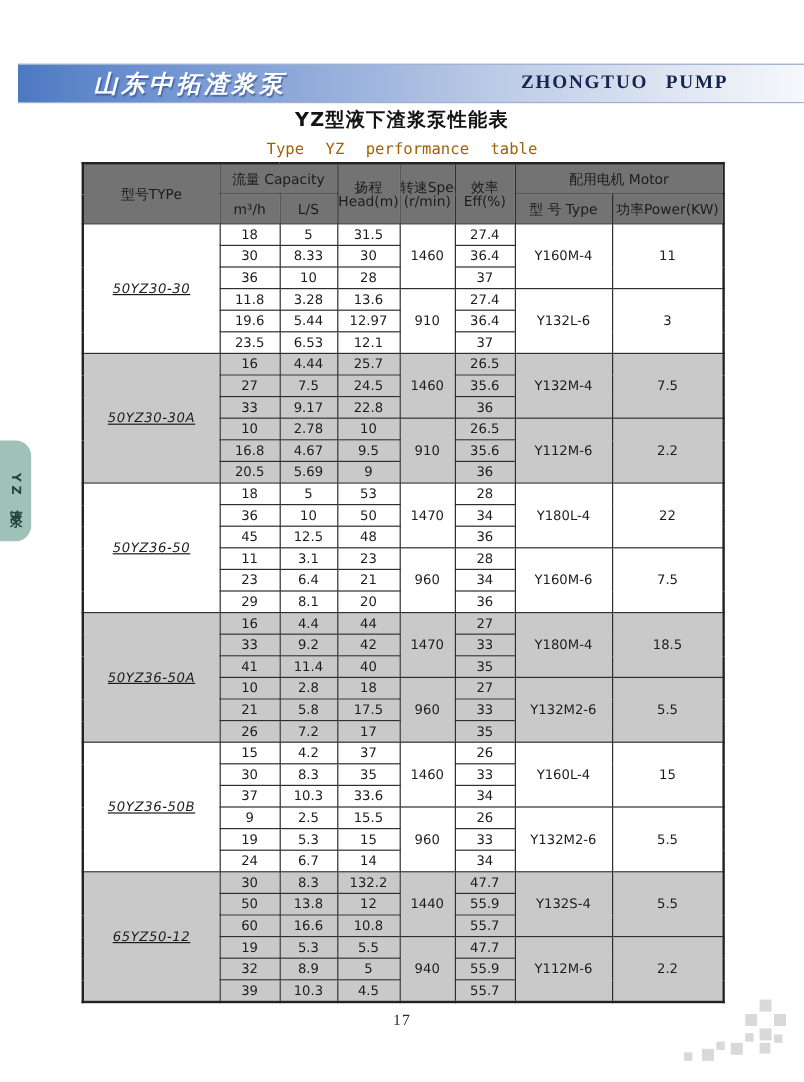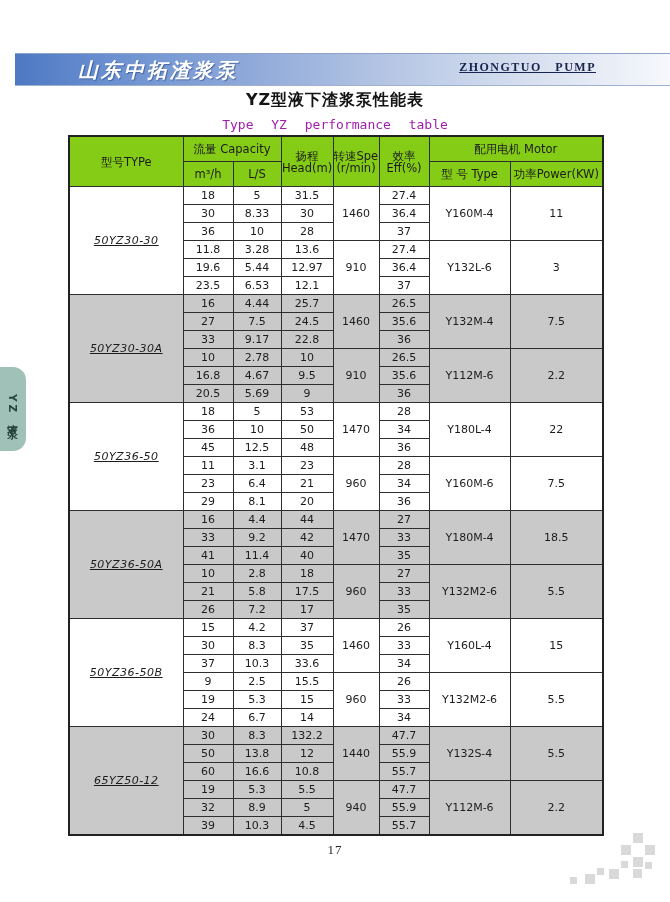--- a/index.html
+++ b/index.html
@@ -17,33 +17,33 @@
     border-bottom:1px solid #9fb0d0;
     margin-left:15px;
   }
   .logo-cn{
     position:absolute;left:63px;top:3px;
     font-family:"DejaVu Serif",serif;font-style:italic;font-weight:bold;
     font-size:20px;color:#ffffff;letter-spacing:3px;
     text-shadow:1px 1px 1px rgba(40,70,130,.6);
   }
   .brand-en{
-    position:absolute;right:89px;top:6px;
+    position:absolute;right:78px;top:6px;
     font-family:"Liberation Serif",serif;font-weight:bold;
-    font-size:12px;color:#16244e;letter-spacing:1.5px;word-spacing:9px;text-decoration:underline;
+    font-size:16px;color:#16244e;letter-spacing:1.5px;word-spacing:9px;
   }
   
   .page-title{
     position:absolute;left:0;top:90px;width:670px;text-align:center;
     font-size:16px;font-weight:600;color:#141414;letter-spacing:1px;
   }
   .page-subtitle{
     position:absolute;left:0;top:117px;width:670px;text-align:center;
     font-family:"DejaVu Sans Mono",monospace;
-    font-size:13px;color:#a21caf;word-spacing:10px;
+    font-size:13px;color:#a16207;word-spacing:10px;
   }
   
   .side-tab{
     position:absolute;left:0;top:367px;width:26px;height:84px;
     background:#a0c1b7;border-radius:0 13px 13px 0;
     display:flex;align-items:center;justify-content:center;
   }
   .side-tab span{
     writing-mode:vertical-rl;text-orientation:mixed;
     font-size:10.5px;font-weight:bold;color:#28443d;letter-spacing:3px;
@@ -54,21 +54,21 @@
     border-collapse:collapse;table-layout:fixed;width:534px;
     font-size:11px;
   }
   .perf-table th,.perf-table td{
     border:1px solid #2e2e2e;text-align:center;vertical-align:middle;
     padding:0;overflow:hidden;white-space:nowrap;
     background:#ffffff;
   }
   .perf-table{border:2px solid #222222;}
   .perf-table thead th{
-    background:#84cc16;font-weight:normal;font-size:11.5px;height:24px;line-height:12px;
+    background:#737373;font-weight:normal;font-size:11.5px;height:24px;line-height:12px;
   }
   .perf-table tbody tr{height:18px;}
   .perf-table tbody td{font-size:11px;color:#1c1c1c;}
   tr.shaded td{background:#c9c9c9;}
   td.model{font-style:italic;letter-spacing:.5px;font-size:11px;text-decoration:underline;}
   .c-model{width:114px}.c-m3h{width:50px}.c-ls{width:48px}.c-head{width:52px}
   .c-speed{width:46px}.c-eff{width:50px}.c-type{width:81px}.c-power{width:93px}
   
   .page-number{
     position:absolute;left:0;top:842px;width:670px;text-align:center;

